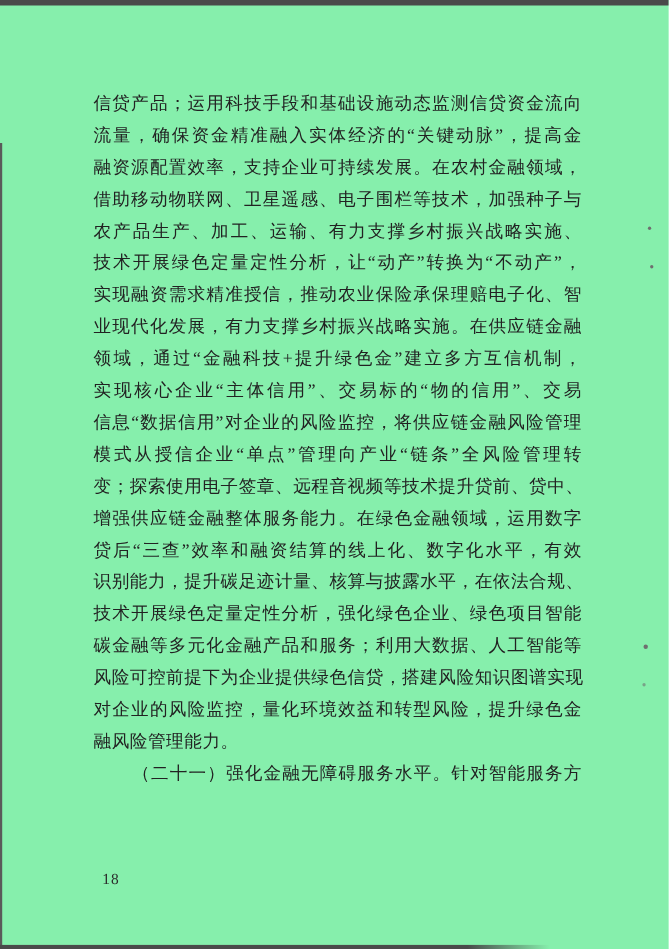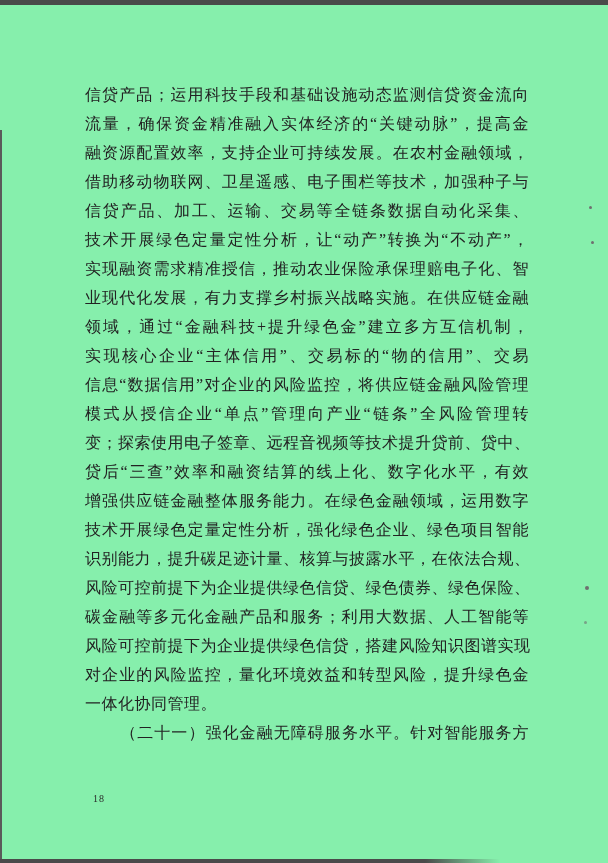--- a/index.html
+++ b/index.html
@@ -64,21 +64,21 @@
   .line.short {
     text-align-last: left;
   }
   .line.indent {
     text-indent: 2.2em;
   }
   .page-number {
     position: absolute;
     left: 93px;
     top: 793px;
-    font-size: 10px;
+    font-size: 14px;
     color: #2a2a2a;
     letter-spacing: 1px;
   }
 </style>
 </head>
 <body>
 
 <div class="scan-page">
 
   <div class="edge-top"></div>
@@ -87,36 +87,35 @@
   <div class="speck s1"></div>
   <div class="speck s2"></div>
   <div class="speck s3"></div>
   <div class="speck s4"></div>
 
   <div class="text-block">
     <div class="line">信贷产品；运用科技手段和基础设施动态监测信贷资金流向</div>
     <div class="line">流量，确保资金精准融入实体经济的“关键动脉”，提高金</div>
     <div class="line">融资源配置效率，支持企业可持续发展。在农村金融领域，</div>
     <div class="line">借助移动物联网、卫星遥感、电子围栏等技术，加强种子与</div>
-    <div class="line">信贷产品、加工、运输、交易等全链条数据自动化采集、</div>
+    <div class="line">农产品生产、加工、运输、有力支撑乡村振兴战略实施、</div>
     <div class="line">技术开展绿色定量定性分析，让“动产”转换为“不动产”，</div>
     <div class="line">实现融资需求精准授信，推动农业保险承保理赔电子化、智</div>
     <div class="line">业现代化发展，有力支撑乡村振兴战略实施。在供应链金融</div>
     <div class="line">领域，通过“金融科技+提升绿色金”建立多方互信机制，</div>
     <div class="line">实现核心企业“主体信用”、交易标的“物的信用”、交易</div>
     <div class="line">信息“数据信用”对企业的风险监控，将供应链金融风险管理</div>
     <div class="line">模式从授信企业“单点”管理向产业“链条”全风险管理转</div>
     <div class="line">变；探索使用电子签章、远程音视频等技术提升贷前、贷中、</div>
+    <div class="line">增强供应链金融整体服务能力。在绿色金融领域，运用数字</div>
     <div class="line">贷后“三查”效率和融资结算的线上化、数字化水平，有效</div>
-    <div class="line">增强供应链金融整体服务能力。在绿色金融领域，运用数字</div>
+    <div class="line">识别能力，提升碳足迹计量、核算与披露水平，在依法合规、</div>
     <div class="line">技术开展绿色定量定性分析，强化绿色企业、绿色项目智能</div>
-    <div class="line">识别能力，提升碳足迹计量、核算与披露水平，在依法合规、</div>
-    <div class="line">风险可控前提下为企业提供绿色信贷、绿色债券、绿色保险、</div>
     <div class="line">碳金融等多元化金融产品和服务；利用大数据、人工智能等</div>
     <div class="line">风险可控前提下为企业提供绿色信贷，搭建风险知识图谱实现</div>
     <div class="line">对企业的风险监控，量化环境效益和转型风险，提升绿色金</div>
-    <div class="line short">一体化协同管理。</div>
+    <div class="line short">融风险管理能力。</div>
     <div class="line indent">（二十一）强化金融无障碍服务水平。针对智能服务方</div>
   </div>
 
   <div class="page-number">18</div>
 
 </div>
 
 </body></html>

